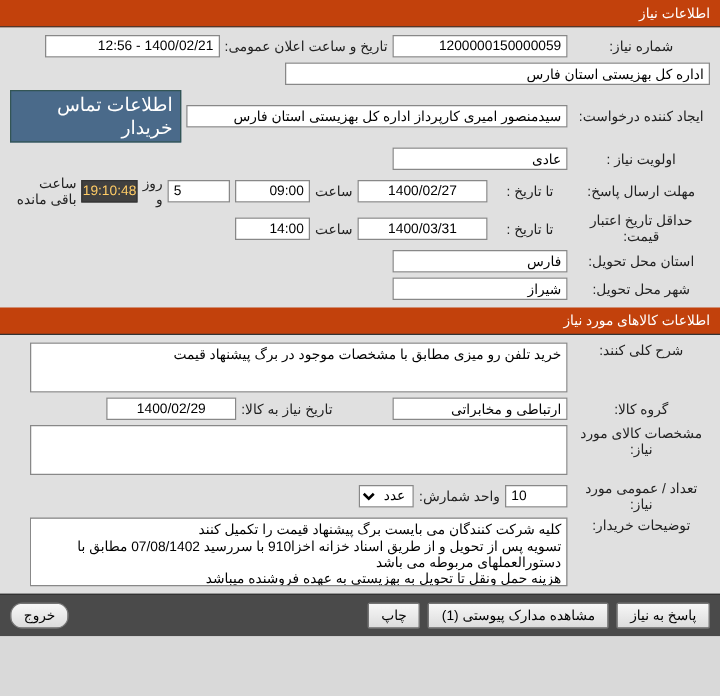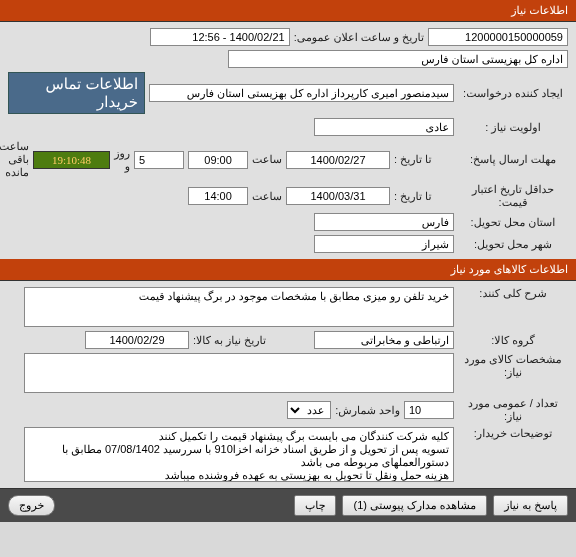--- a/index.html
+++ b/index.html
@@ -27,34 +27,34 @@
     align-items: center;
     padding: 2px 4px;
     min-height: 22px;
     gap: 4px;
   }
   .label {
     width: 110px;
     text-align: center;
     flex-shrink: 0;
   }
-  .label-sm { width: 60px; text-align: left; flex-shrink:0; }
+  .label-sm { width: 60px; text-align: center; flex-shrink:0; }
   .input {
     background: #fff;
     border: 1px solid #888;
     padding: 2px 4px;
     height: 18px;
     font-family: inherit;
     font-size: 11px;
     direction: rtl;
   }
   .input.long { width: 340px; }
   .input.mid { width: 140px; }
   .input.date { width: 104px; direction: ltr; text-align: center; }
-  .input.time { width: 60px; direction: ltr; text-align: center; }
+  .input.time { width: 60px; direction: ltr; text-align: right; }
   .input.num { width: 50px; direction: ltr; text-align: left; }
   .link-btn {
     background: #4a6a8a;
     color: #fff;
     padding: 2px 6px;
     border: 1px solid #355;
     font-size: 15px;
     cursor: pointer;
   }
   .textarea {
@@ -62,26 +62,26 @@
     border: 1px solid #888;
     width: 430px;
     height: 40px;
     font-family: inherit;
     font-size: 11px;
     padding: 2px 4px;
     resize: none;
   }
   .textarea.tall { height: 55px; }
   .countdown {
-    background: #4d7c0f;
+    background: #404040;
     color: #ffcc66;
-    padding: 2px 18px;
+    padding: 2px 0;
     border: 1px solid #333;
     direction: ltr;
-    font-family: Liberation Serif, serif;
+    font-family: Liberation Sans, sans-serif;
   }
   .select {
     background: #fff;
     border: 1px solid #888;
     height: 18px;
     font-family: inherit;
     font-size: 11px;
     padding: 0 2px;
   }
   .button-bar {
@@ -103,20 +103,21 @@
   }
   .btn.exit { margin-right: auto; border-radius: 10px; }
 </style>
 </head>
 <body>
 
 <div class="panel-header">اطلاعات نیاز</div>
 <div class="panel-body">
 
   <div class="row">
+    <span class="label">شماره نیاز:</span>
     <input class="input mid" readonly="" value="1200000150000059" style="">
     <span class="label" style="width:auto">تاریخ و ساعت اعلان عمومی:</span>
     <input class="input mid" readonly="" value="1400/02/21 - 12:56" style="">
   </div>
 
   <div class="row">
     <input class="input long" readonly="" value="اداره کل بهزیستی استان فارس" style="">
   </div>
 
   <div class="row">

